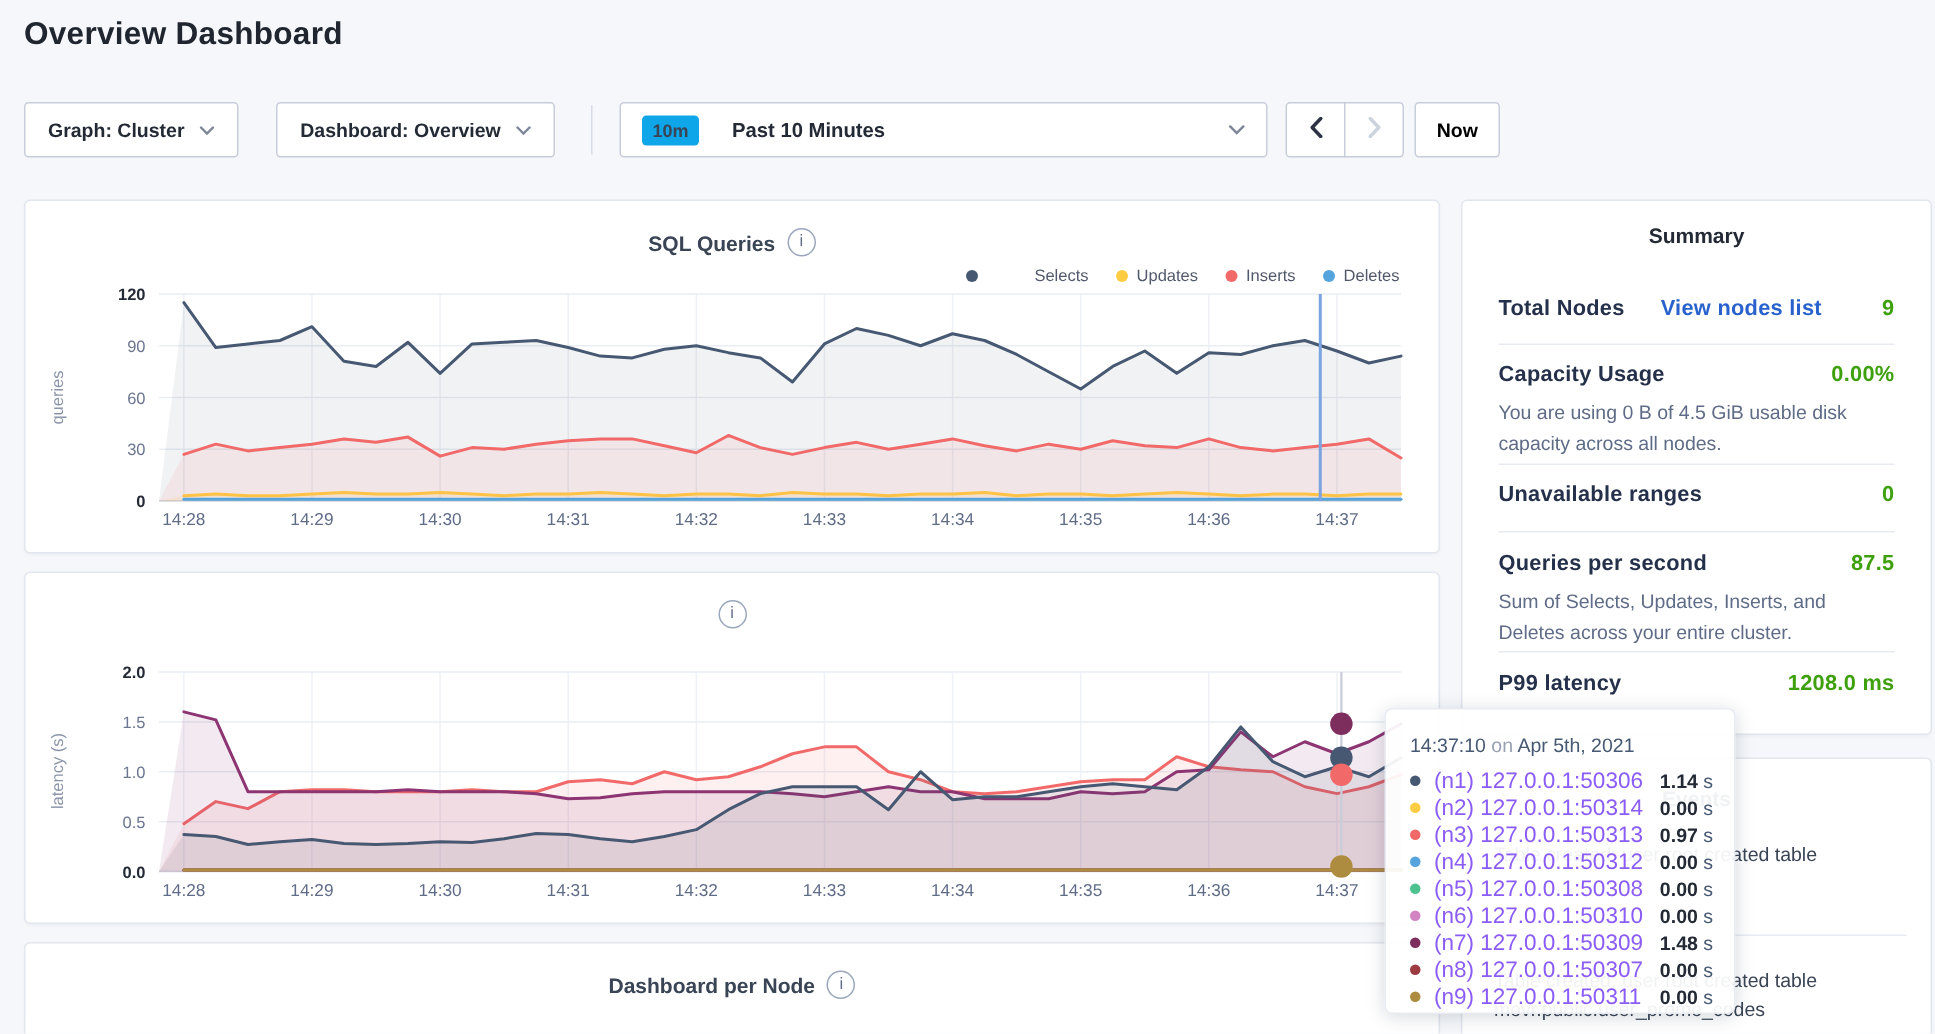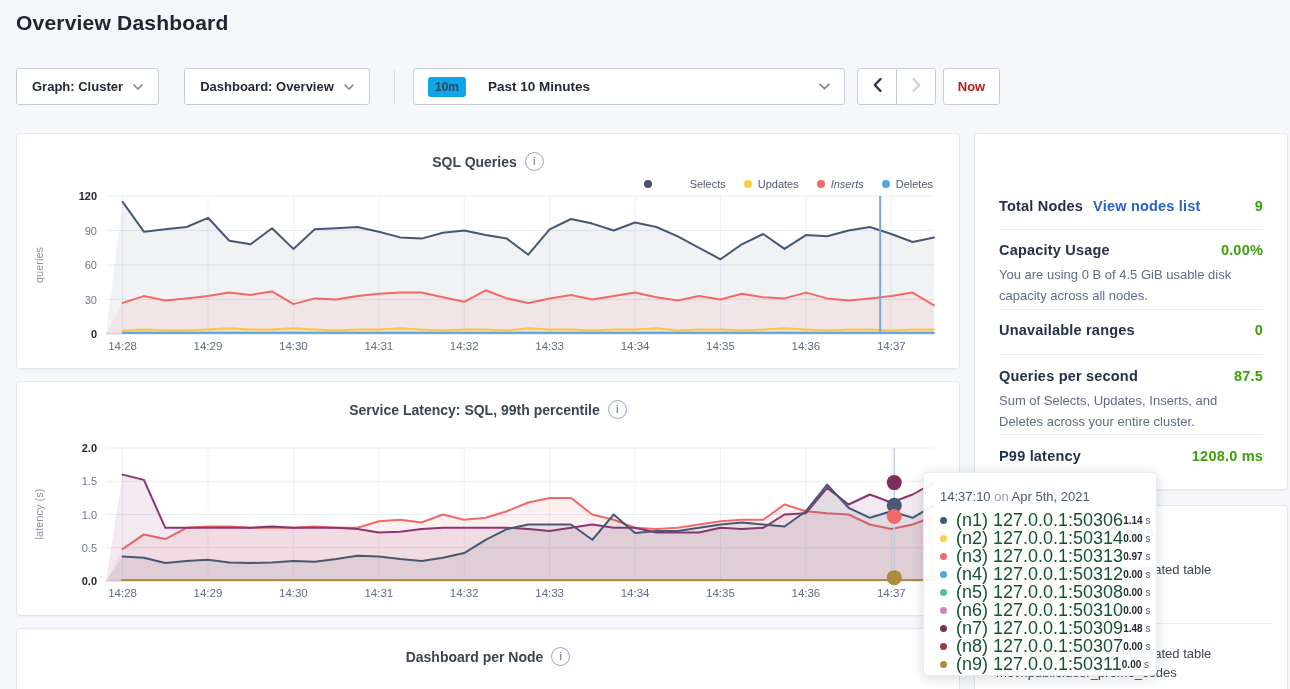--- a/index.html
+++ b/index.html
@@ -32,21 +32,21 @@
   .time-badge{background:#0ea5e9;border-radius:3px;padding:3px 7px;font-size:12px;font-weight:700;color:#394455}
   .time-label{font-weight:700;font-size:13.5px;margin-left:12px}
   #time-picker .chev{margin-left:auto}
   .arrow-group{position:absolute;left:857px;top:68px;display:flex}
   .arrow-btn{
     width:40px;height:37px;box-sizing:border-box;background:#fff;border:1px solid #c7cdd9;
     display:flex;align-items:center;justify-content:center;cursor:pointer;color:#2c3444;padding:0;
   }
   .arrow-btn:first-child{border-radius:3px 0 0 3px}
   .arrow-btn:last-child{border-radius:0 3px 3px 0;margin-left:-1px;color:#ccd2de;cursor:default}
-  #now-btn{left:943px;top:68px;width:57px;color:#b91c1c;cursor:default}
+  #now-btn{left:943px;top:68px;width:57px;color:#000000;cursor:default}
 
   
   .card{
     position:absolute;background:#fff;border:1px solid #e2e6ee;border-radius:4px;
     box-shadow:0 1px 2px rgba(50,60,80,.04);box-sizing:border-box;
   }
   #card-sql{left:16px;top:133px;width:944px;height:236px}
   #card-lat{left:16px;top:381px;width:944px;height:235px}
   #card-rep{left:16px;top:628px;width:944px;height:80px}
   #summary-card{left:974px;top:133px;width:314px;height:357px}
@@ -68,42 +68,42 @@
   }
   #card-sql .ylabel{top:125px}
   #card-lat .ylabel{top:126px}
   svg.chart{position:absolute;left:0;top:0}
 
   
   .panel-title{position:absolute;left:0;right:0;text-align:center;font-size:14px;font-weight:700;color:#242a35}
   #summary-card .panel-title{top:15px}
   .srow{position:absolute;left:24px;right:24px}
   .srow-main{display:flex;align-items:baseline;font-size:14.5px;font-weight:700;color:#25304a;letter-spacing:.2px}
-  .srow-link{margin-left:10px;cursor:pointer}
+  .srow-link{margin-left:24px;cursor:pointer}
   .srow-value{margin-left:auto;font-weight:700}
   .srow-sub{font-size:13px;font-weight:400;color:#5f6c87;line-height:21px;margin-top:6px}
   .sdiv{position:absolute;left:24px;right:24px;height:1px;background:#e8ebf1}
 
   
   #events-card .panel-title{top:18px;color:#394455}
   .ev-line{position:absolute;font-size:13px;color:#394455;white-space:nowrap}
   .ev-div{position:absolute;left:16px;right:16px;height:1px;background:#e8ebf1}
 
   
   #hover-tooltip{
     position:absolute;left:923px;top:472px;width:234px;height:204px;box-sizing:border-box;
     background:rgba(255,255,255,.93);border:1px solid rgba(222,227,237,.7);border-radius:5px;
     box-shadow:0 2px 12px rgba(40,50,70,.18);z-index:10;
   }
   .tt-header{position:absolute;left:16px;top:16px;font-size:13px;color:#475872;white-space:nowrap}
   .tt-header .tt-on{color:#98a1b3}
   .tt-row{position:absolute;left:16px;right:14px;height:18px;display:flex;align-items:center}
   .tt-dot{width:7px;height:7px;border-radius:50%;margin-right:9px;flex:none}
-  .tt-node{font-size:18px;color:#14532d;white-space:nowrap}
-  .tt-val{margin-left:auto;font-size:10px;font-weight:700;color:#242a35;white-space:nowrap}
+  .tt-node{font-size:15px;color:#8b5cf6;white-space:nowrap}
+  .tt-val{margin-left:auto;font-size:13px;font-weight:700;color:#242a35;white-space:nowrap}
   .tt-unit{font-weight:400;color:#475872}
 </style>
 </head>
 <body>
 
 <div class="app">
 
   <h1 class="page-title">Overview Dashboard</h1>
 
   <button class="btn" id="dash-dd">
@@ -164,21 +164,21 @@
         <div class="legend-item">
           <div class="legend-dot" style="background: rgb(71, 88, 114);"></div>
           <div style="display: inline; margin-left: 32px;">Selects</div>
         </div>
         <div class="legend-item">
           <div class="legend-dot" style="background: rgb(255, 205, 68);"></div>
           <div style="display: inline;">Updates</div>
         </div>
         <div class="legend-item">
           <div class="legend-dot" style="background: rgb(241, 105, 105);"></div>
-          <div style="display: inline; font-style: italic;">Inserts</div>
+          <div style="display: inline;">Inserts</div>
         </div>
         <div class="legend-item">
           <div class="legend-dot" style="background: rgb(85, 164, 221);"></div>
           <div style="display: inline;">Deletes</div>
         </div>
       </div>
     <span class="ylabel">queries</span>
     <svg class="chart" id="chart-sql" width="942" height="234">
         <g>
           <line x1="105.56" y1="62" x2="105.56" y2="200" stroke="#eef1f6" stroke-width="1"></line>
@@ -227,21 +227,20 @@
           <text x="618.0484210526315" y="216" text-anchor="middle" font-size="11.5" font-family="&quot;Liberation Sans&quot;,sans-serif" fill="#5f6c87">14:34</text>
           <text x="703.4631578947368" y="216" text-anchor="middle" font-size="11.5" font-family="&quot;Liberation Sans&quot;,sans-serif" fill="#5f6c87">14:35</text>
           <text x="788.8778947368421" y="216" text-anchor="middle" font-size="11.5" font-family="&quot;Liberation Sans&quot;,sans-serif" fill="#5f6c87">14:36</text>
           <text x="874.2926315789474" y="216" text-anchor="middle" font-size="11.5" font-family="&quot;Liberation Sans&quot;,sans-serif" fill="#5f6c87">14:37</text>
         </g>
       </svg>
   </div>
 
   <div class="card" id="card-lat">
     <div class="chart-title-row">
-      <span class="chart-title">Service Latency: SQL, 99th percentile</span>
       <span class="info-icon">i</span>
     </div>
     <span class="ylabel">latency (s)</span>
     <svg class="chart" id="chart-lat" width="942" height="233">
         <g>
           <line x1="105.56" y1="66" x2="105.56" y2="199" stroke="#eef1f6" stroke-width="1"></line>
           <line x1="190.97473684210524" y1="66" x2="190.97473684210524" y2="199" stroke="#eef1f6" stroke-width="1"></line>
           <line x1="276.38947368421054" y1="66" x2="276.38947368421054" y2="199" stroke="#eef1f6" stroke-width="1"></line>
           <line x1="361.8042105263158" y1="66" x2="361.8042105263158" y2="199" stroke="#eef1f6" stroke-width="1"></line>
           <line x1="447.218947368421" y1="66" x2="447.218947368421" y2="199" stroke="#eef1f6" stroke-width="1"></line>
@@ -303,20 +302,21 @@
   </div>
 
   <div class="card" id="card-rep">
     <div class="chart-title-row">
       <span class="chart-title">Dashboard per Node</span>
       <span class="info-icon">i</span>
     </div>
   </div>
 
   <div class="card" id="summary-card">
+    <div class="panel-title">Summary</div>
     <div id="summary-rows">
         <div class="srow" style="top: 64px;">
           <div class="srow-main">
             <div>Total Nodes</div>
             <div class="srow-link" style="color: rgb(41, 98, 204);">View nodes list</div>
             <div class="srow-value" style="color: rgb(61, 160, 12);">9</div>
           </div>
         </div>
         <div class="srow" style="top: 108px;">
           <div class="srow-main">

